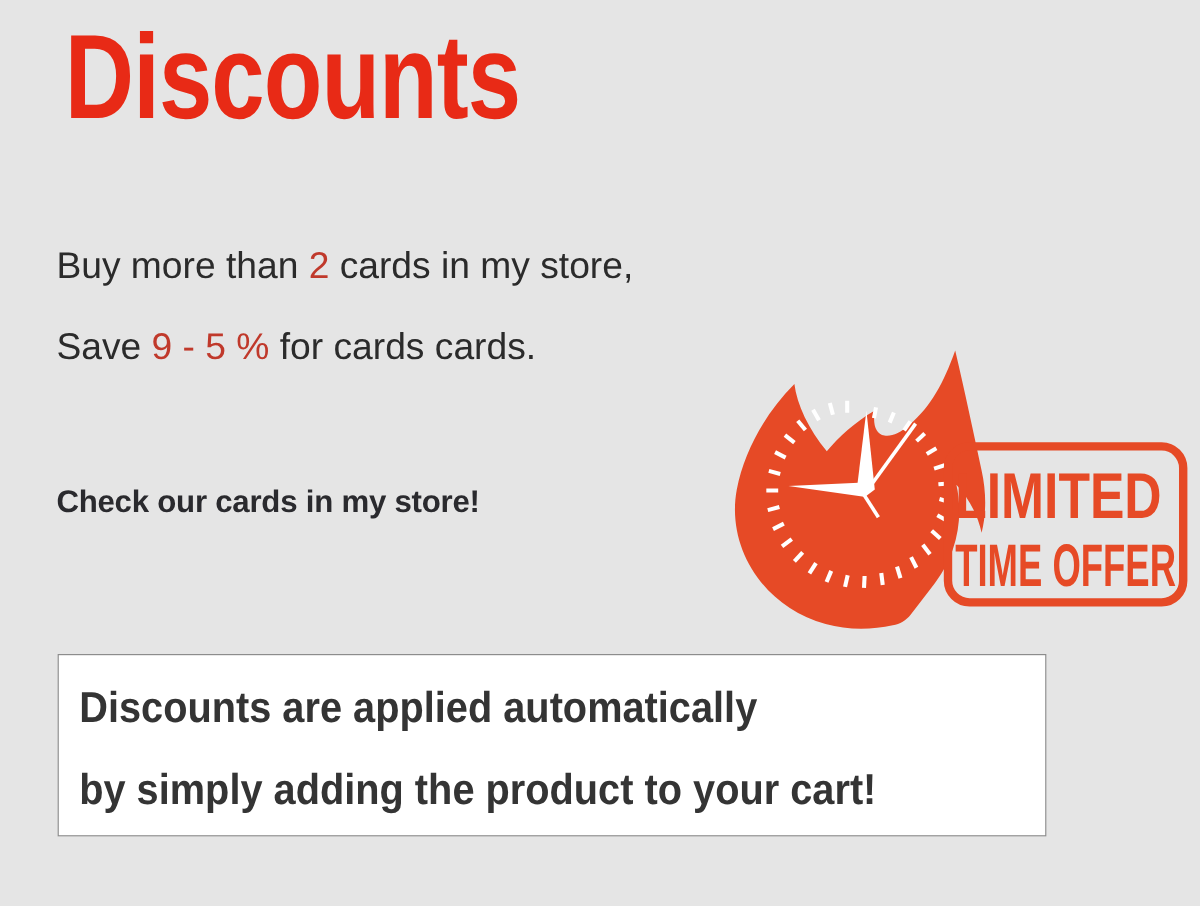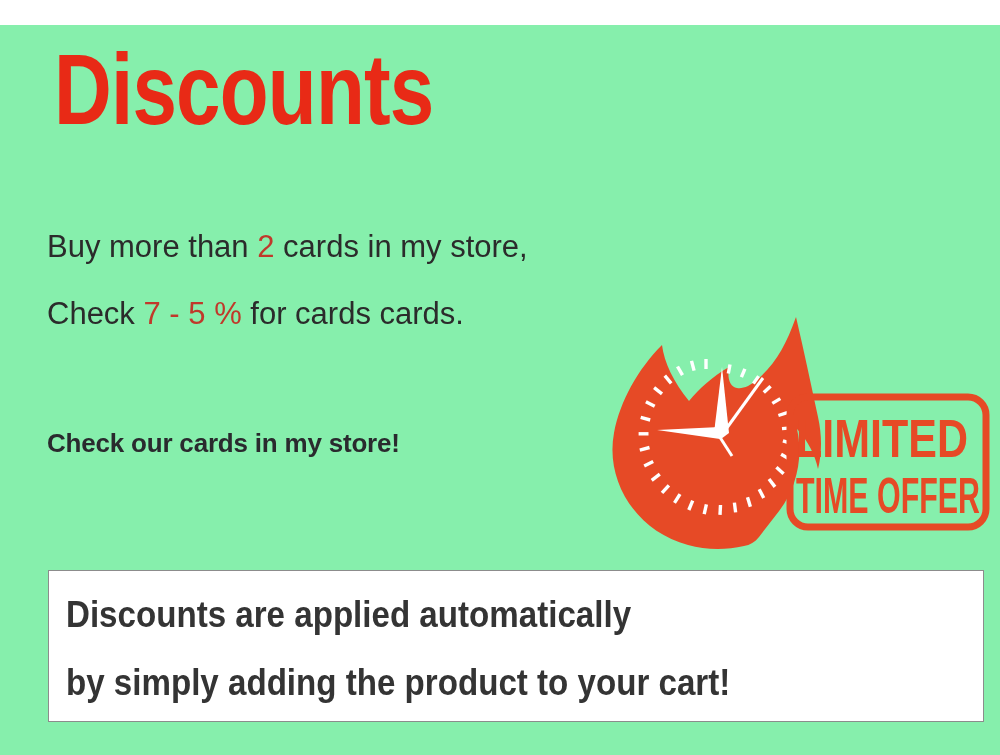--- a/index.html
+++ b/index.html
@@ -12,22 +12,21 @@
     height: 755px;
     position: relative;
     overflow: hidden;
     font-family: "Liberation Sans", sans-serif;
     -webkit-font-smoothing: antialiased;
   }
 
   #promo-root {
     position: absolute;
     inset: 0;
-    background: #86efac;
-    margin-top: 25px;
+    background: #e5e5e5;
   }
 
   
   .promo-title {
     position: absolute;
     left: 54px;
     top: 14px;
     font-family: "Liberation Sans Narrow", "Liberation Sans", sans-serif;
     font-weight: bold;
     font-size: 100px;
@@ -76,21 +75,21 @@
     width: 392px;
     height: 250px;
   }
   .badge svg { display: block; width: 100%; height: 100%; }
 
   
   .callout {
     position: absolute;
     left: 48px;
     top: 545px;
-    width: 936px;
+    width: 824px;
     height: 152px;
     border: 1.5px solid #8c8c8c;
     background: #ffffff;
     box-sizing: border-box;
   }
   .callout-line {
     position: absolute;
     left: 17px;
     font-family: "Liberation Sans Narrow", "Liberation Sans", sans-serif;
     font-weight: bold;
@@ -109,21 +108,21 @@
 
 <div id="promo-root">
 
   <div class="promo-title">Discounts</div>
 
   <div class="copy-line copy-line-1">
     <span>Buy more than </span><span class="accent">2</span><span> cards in my store,</span>
   </div>
 
   <div class="copy-line copy-line-2">
-    <span>Check </span><span class="accent">7 - 5 %</span><span> for cards cards.</span>
+    <span>Save </span><span class="accent">9 - 5 %</span><span> for cards cards.</span>
   </div>
 
   <div class="copy-bold">Check our cards in my store!</div>
 
   <div class="badge">
     <svg viewBox="0 0 392 250" xmlns="http://www.w3.org/2000/svg" aria-hidden="true">
       <g>
 
         <path d="M196 12
                  C 186 40, 176 58, 158 74

